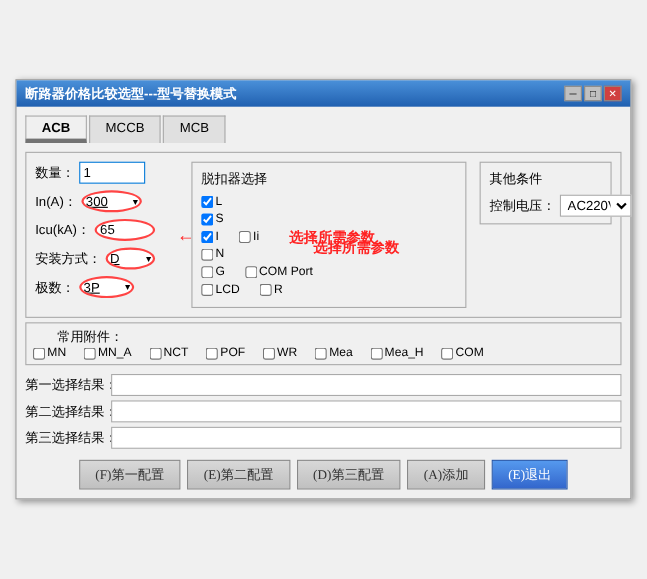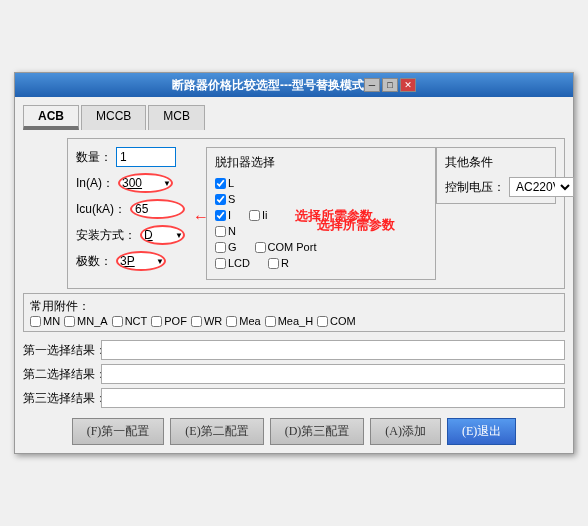--- a/index.html
+++ b/index.html
@@ -17,21 +17,21 @@
       width: 560px;
       background: #f0f0f0;
       border: 1px solid #999;
       box-shadow: 2px 2px 6px rgba(0,0,0,0.4);
     }
     .title-bar {
       background: linear-gradient(to bottom, #4a90d9, #2060b0);
       color: white;
       padding: 4px 8px;
       display: flex;
-      justify-content: center;
+      justify-content: space-between;
       align-items: center;
       height: 24px;
     }
     .title-bar-text {
       font-size: 12px;
       font-weight: bold;
     }
     .title-bar-buttons {
       display: flex;
       gap: 2px;
@@ -71,22 +71,21 @@
       border-bottom: 4px solid #737373;
       font-weight: bold;
       position: relative;
       z-index: 1;
     }
     .main-area {
       border: 1px solid #aaa;
       background: #f0f0f0;
       padding: 8px;
       display: flex;
-      gap: 0;
-      margin-left: 44px;
+      gap: 12px;
     }
     .left-panel {
       display: flex;
       flex-direction: column;
       gap: 6px;
       width: 130px;
       flex-shrink: 0;
     }
     .field-row {
       display: flex;
@@ -151,25 +150,26 @@
       outline: none;
     }
     .accessories-section {
       margin-top: 4px;
       border: 1px solid #aaa;
       padding: 4px 6px;
     }
     .accessories-label {
       font-size: 12px;
       margin-bottom: 4px;
+      margin-left: 22px;
     }
     .accessories-row {
       display: flex;
       flex-wrap: wrap;
-      gap: 4px;
+      gap: 16px;
       align-items: center;
     }
     .checkbox-item {
       display: flex;
       align-items: center;
       gap: 2px;
       white-space: nowrap;
       font-size: 11px;
     }
     .checkbox-item input[type="checkbox"] {

